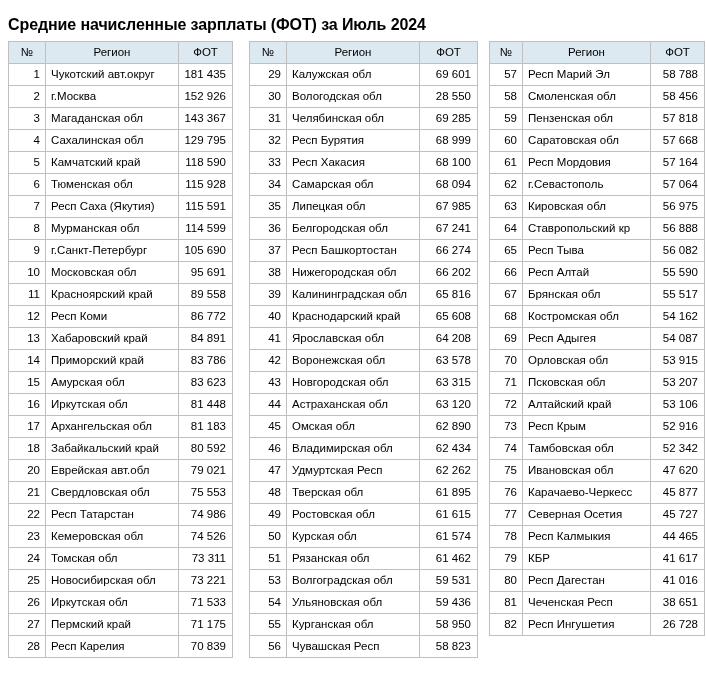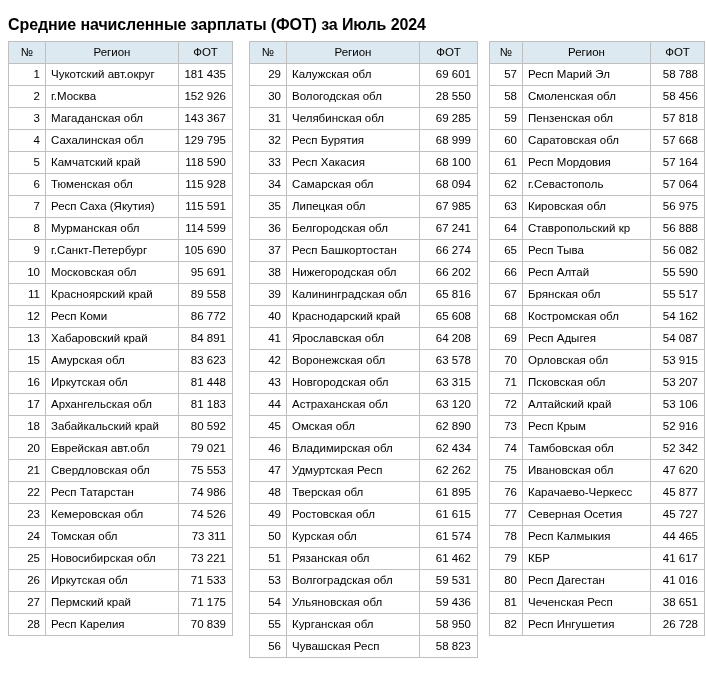--- a/index.html
+++ b/index.html
@@ -157,20 +157,25 @@
           <td class="c-num">12</td>
           <td class="c-region">Респ Коми</td>
           <td class="c-value">86 772</td>
         </tr>
         <tr>
           <td class="c-num">13</td>
           <td class="c-region">Хабаровский край</td>
           <td class="c-value">84 891</td>
         </tr>
         <tr>
+          <td class="c-num">14</td>
+          <td class="c-region">Приморский край</td>
+          <td class="c-value">83 786</td>
+        </tr>
+        <tr>
           <td class="c-num">15</td>
           <td class="c-region">Амурская обл</td>
           <td class="c-value">83 623</td>
         </tr>
         <tr>
           <td class="c-num">16</td>
           <td class="c-region">Иркутская обл</td>
           <td class="c-value">81 448</td>
         </tr>
         <tr>

